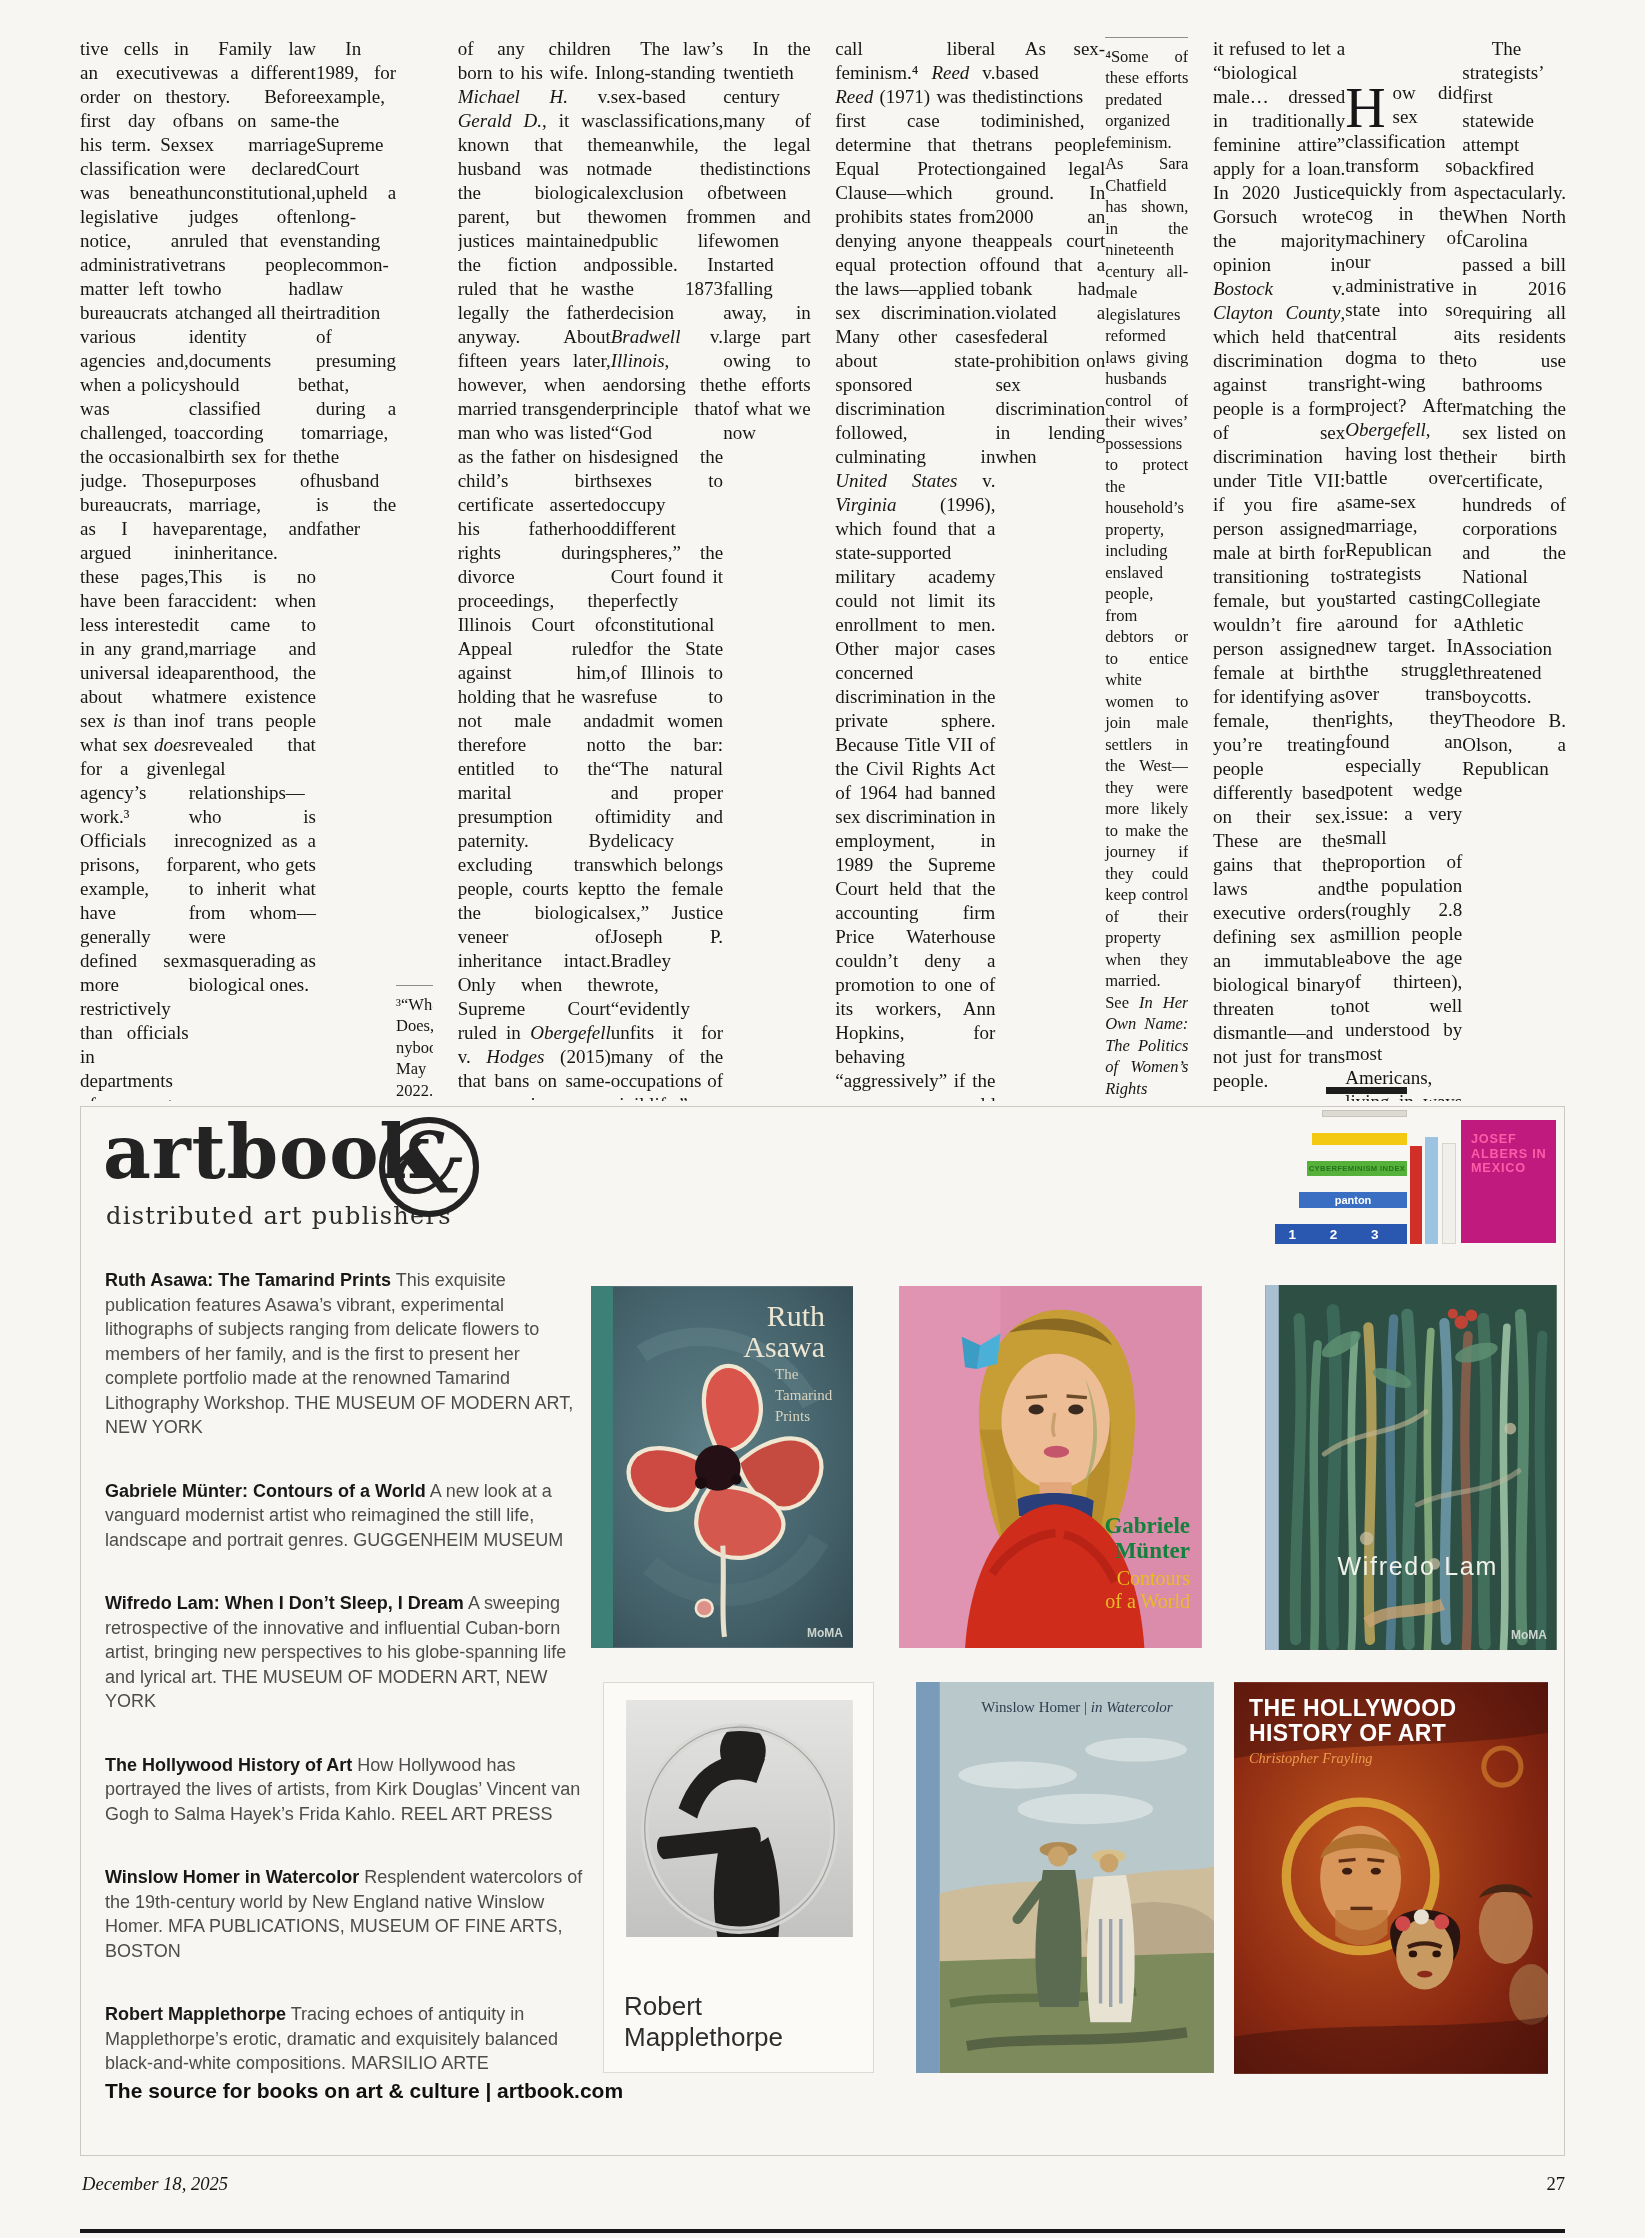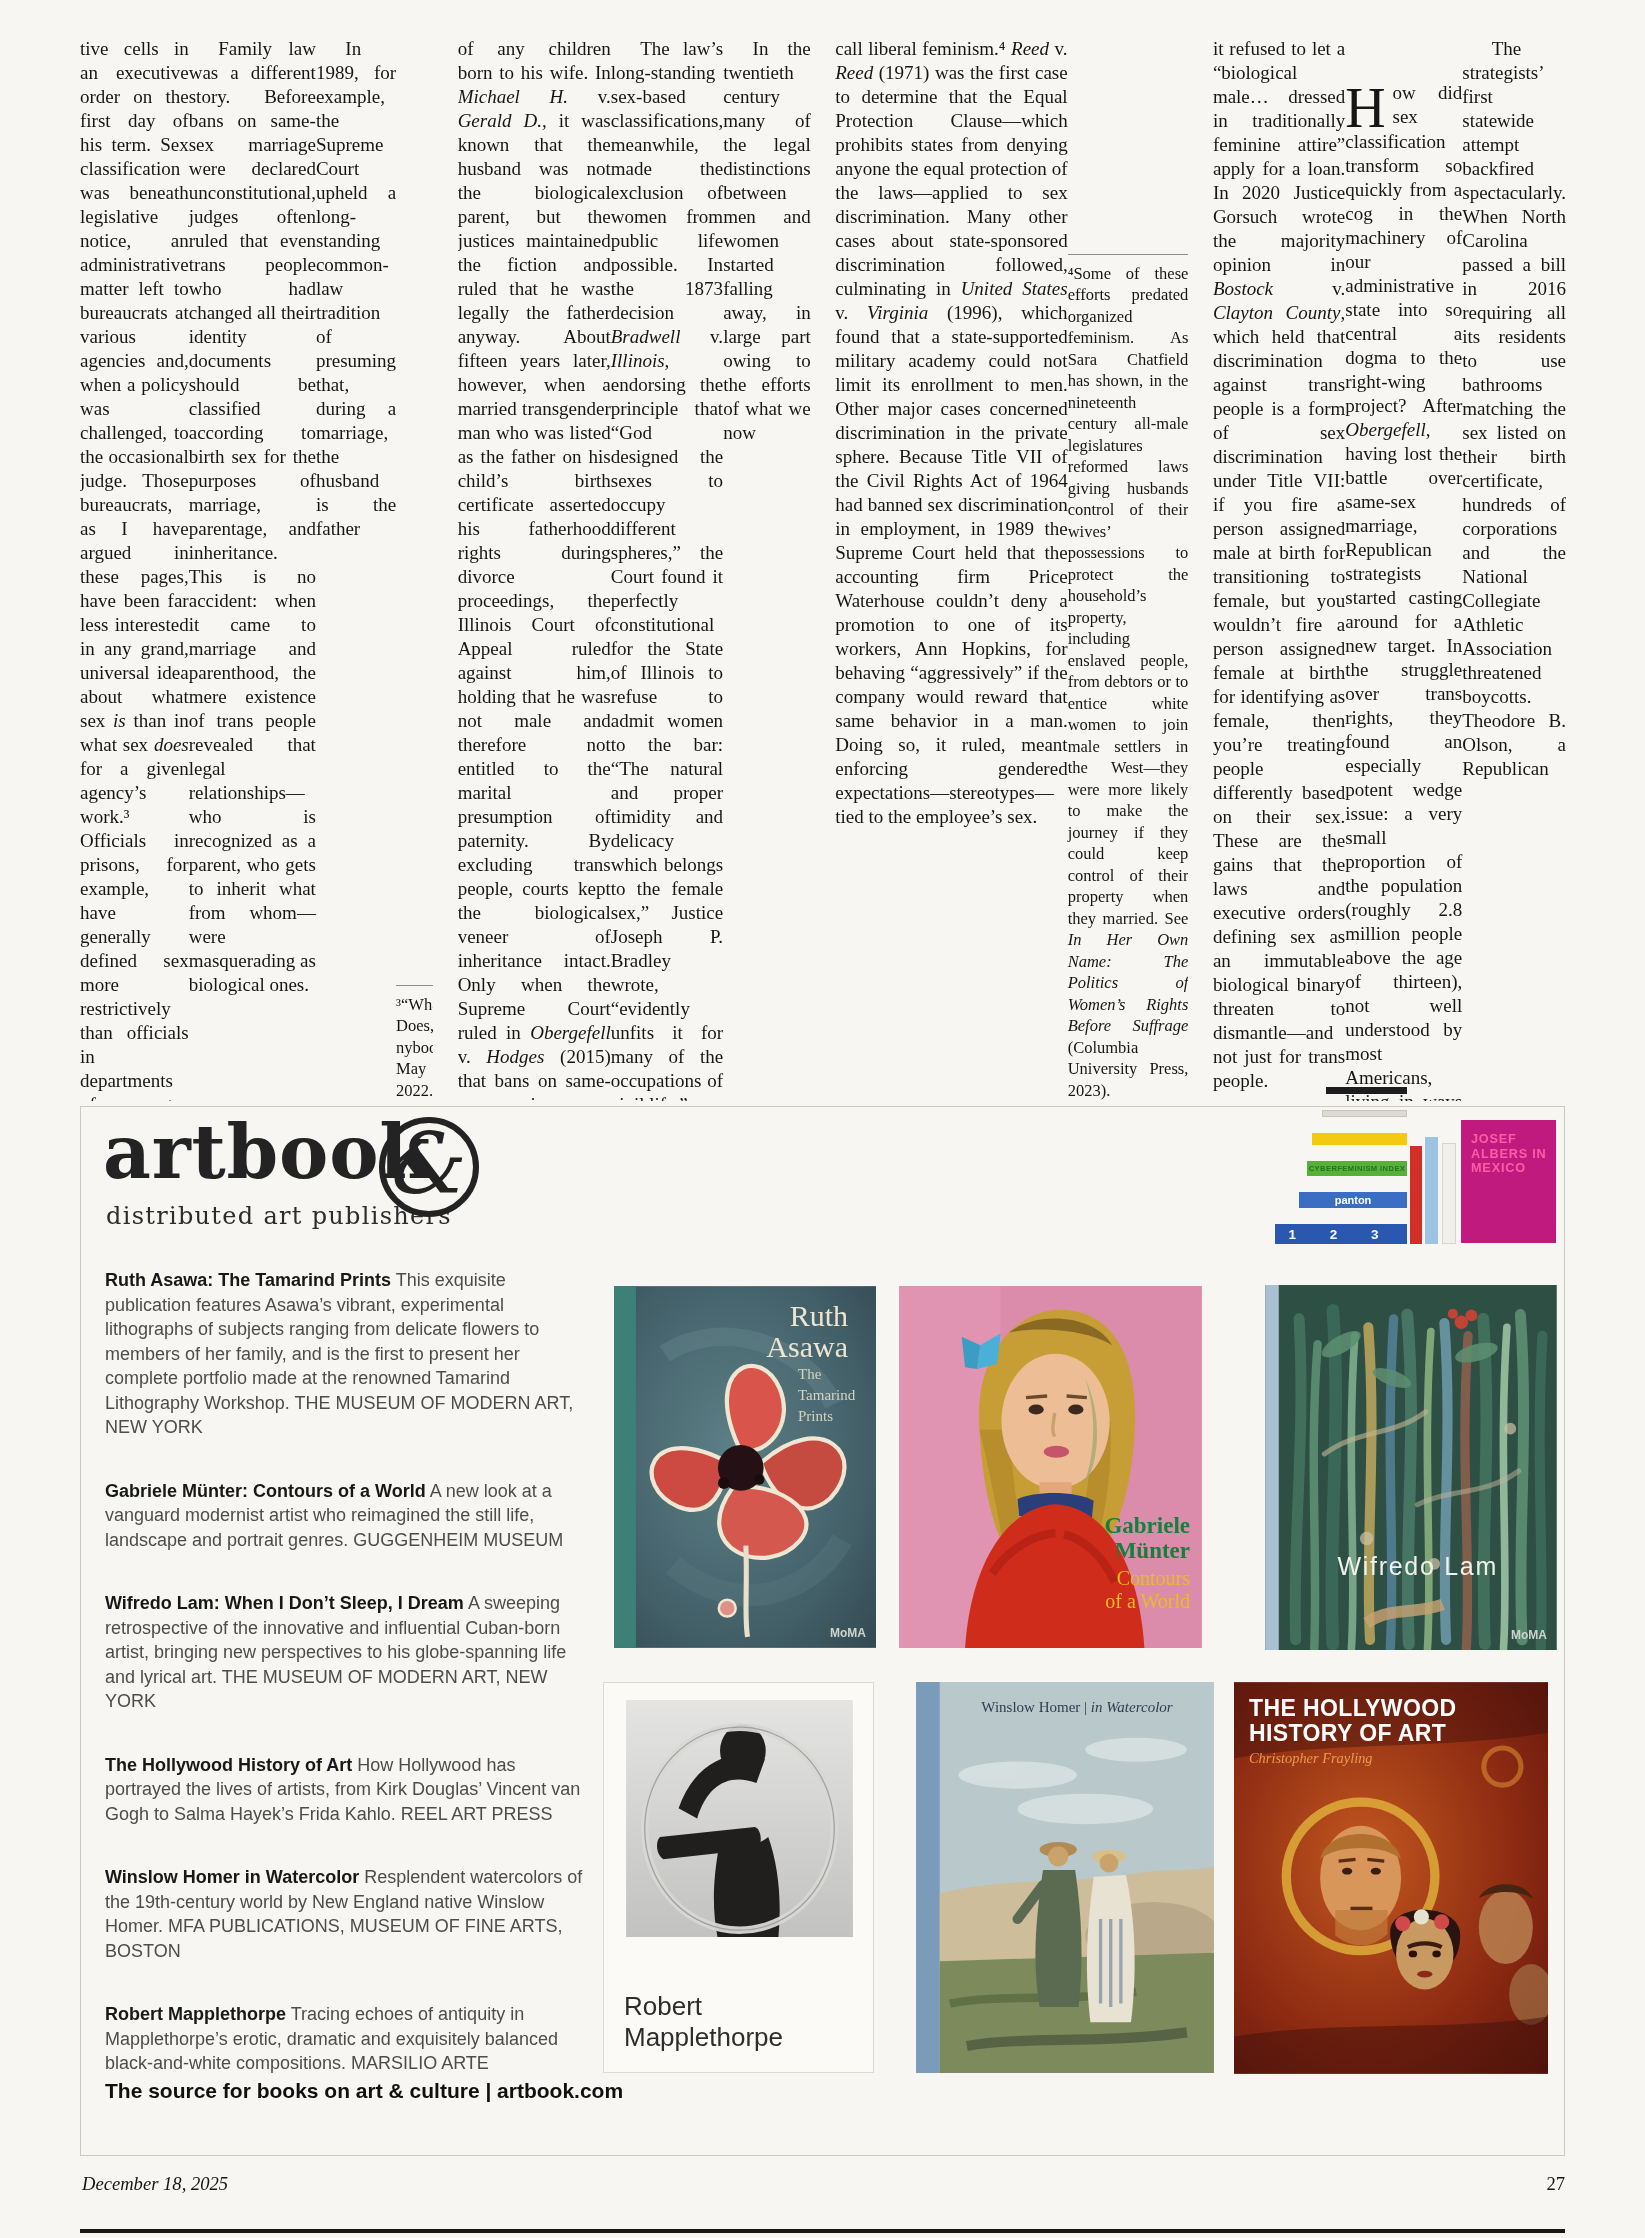--- a/index.html
+++ b/index.html
@@ -42,21 +42,21 @@
   .hbar{display:flex;align-items:center;justify-content:center;overflow:hidden;}
   .b-black{width:81px;height:6.8px;background:#1d1d1d;}
   .b-gray{width:85px;height:7.6px;background:#dcdad2;border:0.8px solid #c6c4bc;box-sizing:border-box;}
   .b-yellow{width:95px;height:12px;background:#f3c911;}
   .b-green{width:100px;height:15px;background:#55b13a;color:#26731c;font-size:7.6px;font-weight:700;letter-spacing:0.4px;}
   .b-panton{width:108px;height:16px;background:#3a6ec2;color:#fff;font-weight:700;font-size:11px;}
   .b-num{width:132px;height:20px;background:#2a57b0;color:#fff;font-weight:700;font-size:13.5px;letter-spacing:15px;}
   
   .cover{position:absolute;overflow:hidden;}
   .cover svg{position:absolute;left:0;top:0;}
-  #cover-asawa{left:533px;top:179px;width:262px;height:362px;}
+  #cover-asawa{left:510px;top:179px;width:262px;height:362px;}
   #cover-munter{left:818px;top:179px;width:303px;height:362px;}
   #cover-lam{left:1184px;top:178px;width:292px;height:365px;}
   #cover-mapplethorpe{left:522px;top:575px;width:271px;height:391px;background:#fbfaf6;border:0.8px solid #dcdad2;box-sizing:border-box;}
   #cover-homer{left:835px;top:575px;width:298px;height:391px;}
   #cover-hollywood{left:1153px;top:575px;width:314px;height:392px;}
   .as-title{position:absolute;top:13.5px;left:127px;width:107px;text-align:right;
             font-family:"Liberation Serif",serif;font-size:30px;line-height:31px;color:#ece5d2;}
   .as-sub{position:absolute;top:78px;left:184px;width:73px;text-align:left;
           font-family:"Liberation Serif",serif;font-size:15px;line-height:21px;color:#d7d3bf;}
   .moma{position:absolute;right:10px;bottom:8.5px;font-weight:700;font-size:12px;color:#ccd4ce;text-align:right;}
@@ -90,20 +90,21 @@
       <p>In 1989, for example, the Supreme Court upheld a long-standing common-law tradition of presuming that, during a marriage, the husband is the father</p>
       <div class="footnote">³“What Sex Does,” nybooks.com, May 27, 2022.</div>
     </div>
     <div class="col">
       <p class="ni">of any children born to his wife. In <i>Michael H.</i> v. <i>Gerald D.</i>, it was known that the husband was not the biological parent, but the justices maintained the fiction and ruled that he was legally the father anyway. About fifteen years later, however, when a married transgender man who was listed as the father on his child’s birth certificate asserted his fatherhood rights during divorce proceedings, the Illinois Court of Appeal ruled against him, holding that he was not male and therefore not entitled to the marital presumption of paternity. By excluding trans people, courts kept the biological veneer of inheritance intact. Only when the Supreme Court ruled in <i>Obergefell</i> v. <i>Hodges</i> (2015) that bans on same-sex marriage were unconstitutional was the problem that trans people posed for family law resolved: now a marriage involving a trans person would be valid whatever sex the state decided they were.</p>
       <p>The law’s long-standing sex-based classifications, meanwhile, made the exclusion of women from public life possible. In the 1873 decision <i>Bradwell</i> v. <i>Illinois</i>, endorsing the principle that “God designed the sexes to occupy different spheres,” the Court found it perfectly constitutional for the State of Illinois to refuse to admit women to the bar: “The natural and proper timidity and delicacy which belongs to the female sex,” Justice Joseph P. Bradley wrote, “evidently unfits it for many of the occupations of civil life.”</p>
       <p>In the twentieth century many of the legal distinctions between men and women started falling away, in large part owing to the efforts of what we now</p>
     </div>
     <div class="col">
       <p class="ni">call liberal feminism.⁴ <i>Reed</i> v. <i>Reed</i> (1971) was the first case to determine that the Equal Protection Clause—which prohibits states from denying anyone the equal protection of the laws—applied to sex discrimination. Many other cases about state-sponsored discrimination followed, culminating in <i>United States</i> v. <i>Virginia</i> (1996), which found that a state-supported military academy could not limit its enrollment to men. Other major cases concerned discrimination in the private sphere. Because Title VII of the Civil Rights Act of 1964 had banned sex discrimination in employment, in 1989 the Supreme Court held that the accounting firm Price Waterhouse couldn’t deny a promotion to one of its workers, Ann Hopkins, for behaving “aggressively” if the company would reward that same behavior in a man. Doing so, it ruled, meant enforcing gendered expectations—stereotypes—tied to the employee’s sex.</p>
+      <p>As sex-based distinctions diminished, trans people gained legal ground. In 2000 an appeals court found that a bank had violated a federal prohibition on sex discrimination in lending when</p>
       <div class="footnote">⁴Some of these efforts predated organized feminism. As Sara Chatfield has shown, in the nineteenth century all-male legislatures reformed laws giving husbands control of their wives’ possessions to protect the household’s property, including enslaved people, from debtors or to entice white women to join male settlers in the West—they were more likely to make the journey if they could keep control of their property when they married. See <i>In Her Own Name: The Politics of Women’s Rights Before Suffrage</i> (Columbia University Press, 2023).</div>
     </div>
     <div class="col">
       <p class="ni">it refused to let a “biological male… dressed in traditionally feminine attire” apply for a loan. In 2020 Justice Gorsuch wrote the majority opinion in <i>Bostock</i> v. <i>Clayton County</i>, which held that discrimination against trans people is a form of sex discrimination under Title VII: if you fire a person assigned male at birth for transitioning to female, but you wouldn’t fire a person assigned female at birth for identifying as female, then you’re treating people differently based on their sex. These are the gains that the laws and executive orders defining sex as an immutable biological binary threaten to dismantle—and not just for trans people.</p>
       <p class="ni sectionstart"><span class="dropcap">H</span><span>ow did sex classification transform so quickly from a cog in the machinery of our administrative state into so central a dogma to the right-wing project? After <i>Obergefell</i>, having lost the battle over same-sex marriage, Republican strategists started casting around for a new target. In the struggle over trans rights, they found an especially potent wedge issue: a very small proportion of the population (roughly 2.8 million people above the age of thirteen), not well understood by most Americans, living in ways that confounded common assumptions about sex.</span></p>
       <p>The strategists’ first statewide attempt backfired spectacularly. When North Carolina passed a bill in 2016 requiring all its residents to use bathrooms matching the sex listed on their birth certificate,  hundreds of corporations and the National Collegiate Athletic Association threatened boycotts. Theodore B. Olson, a Republican</p>
     </div>
   </div>
 
   <div class="ad">

